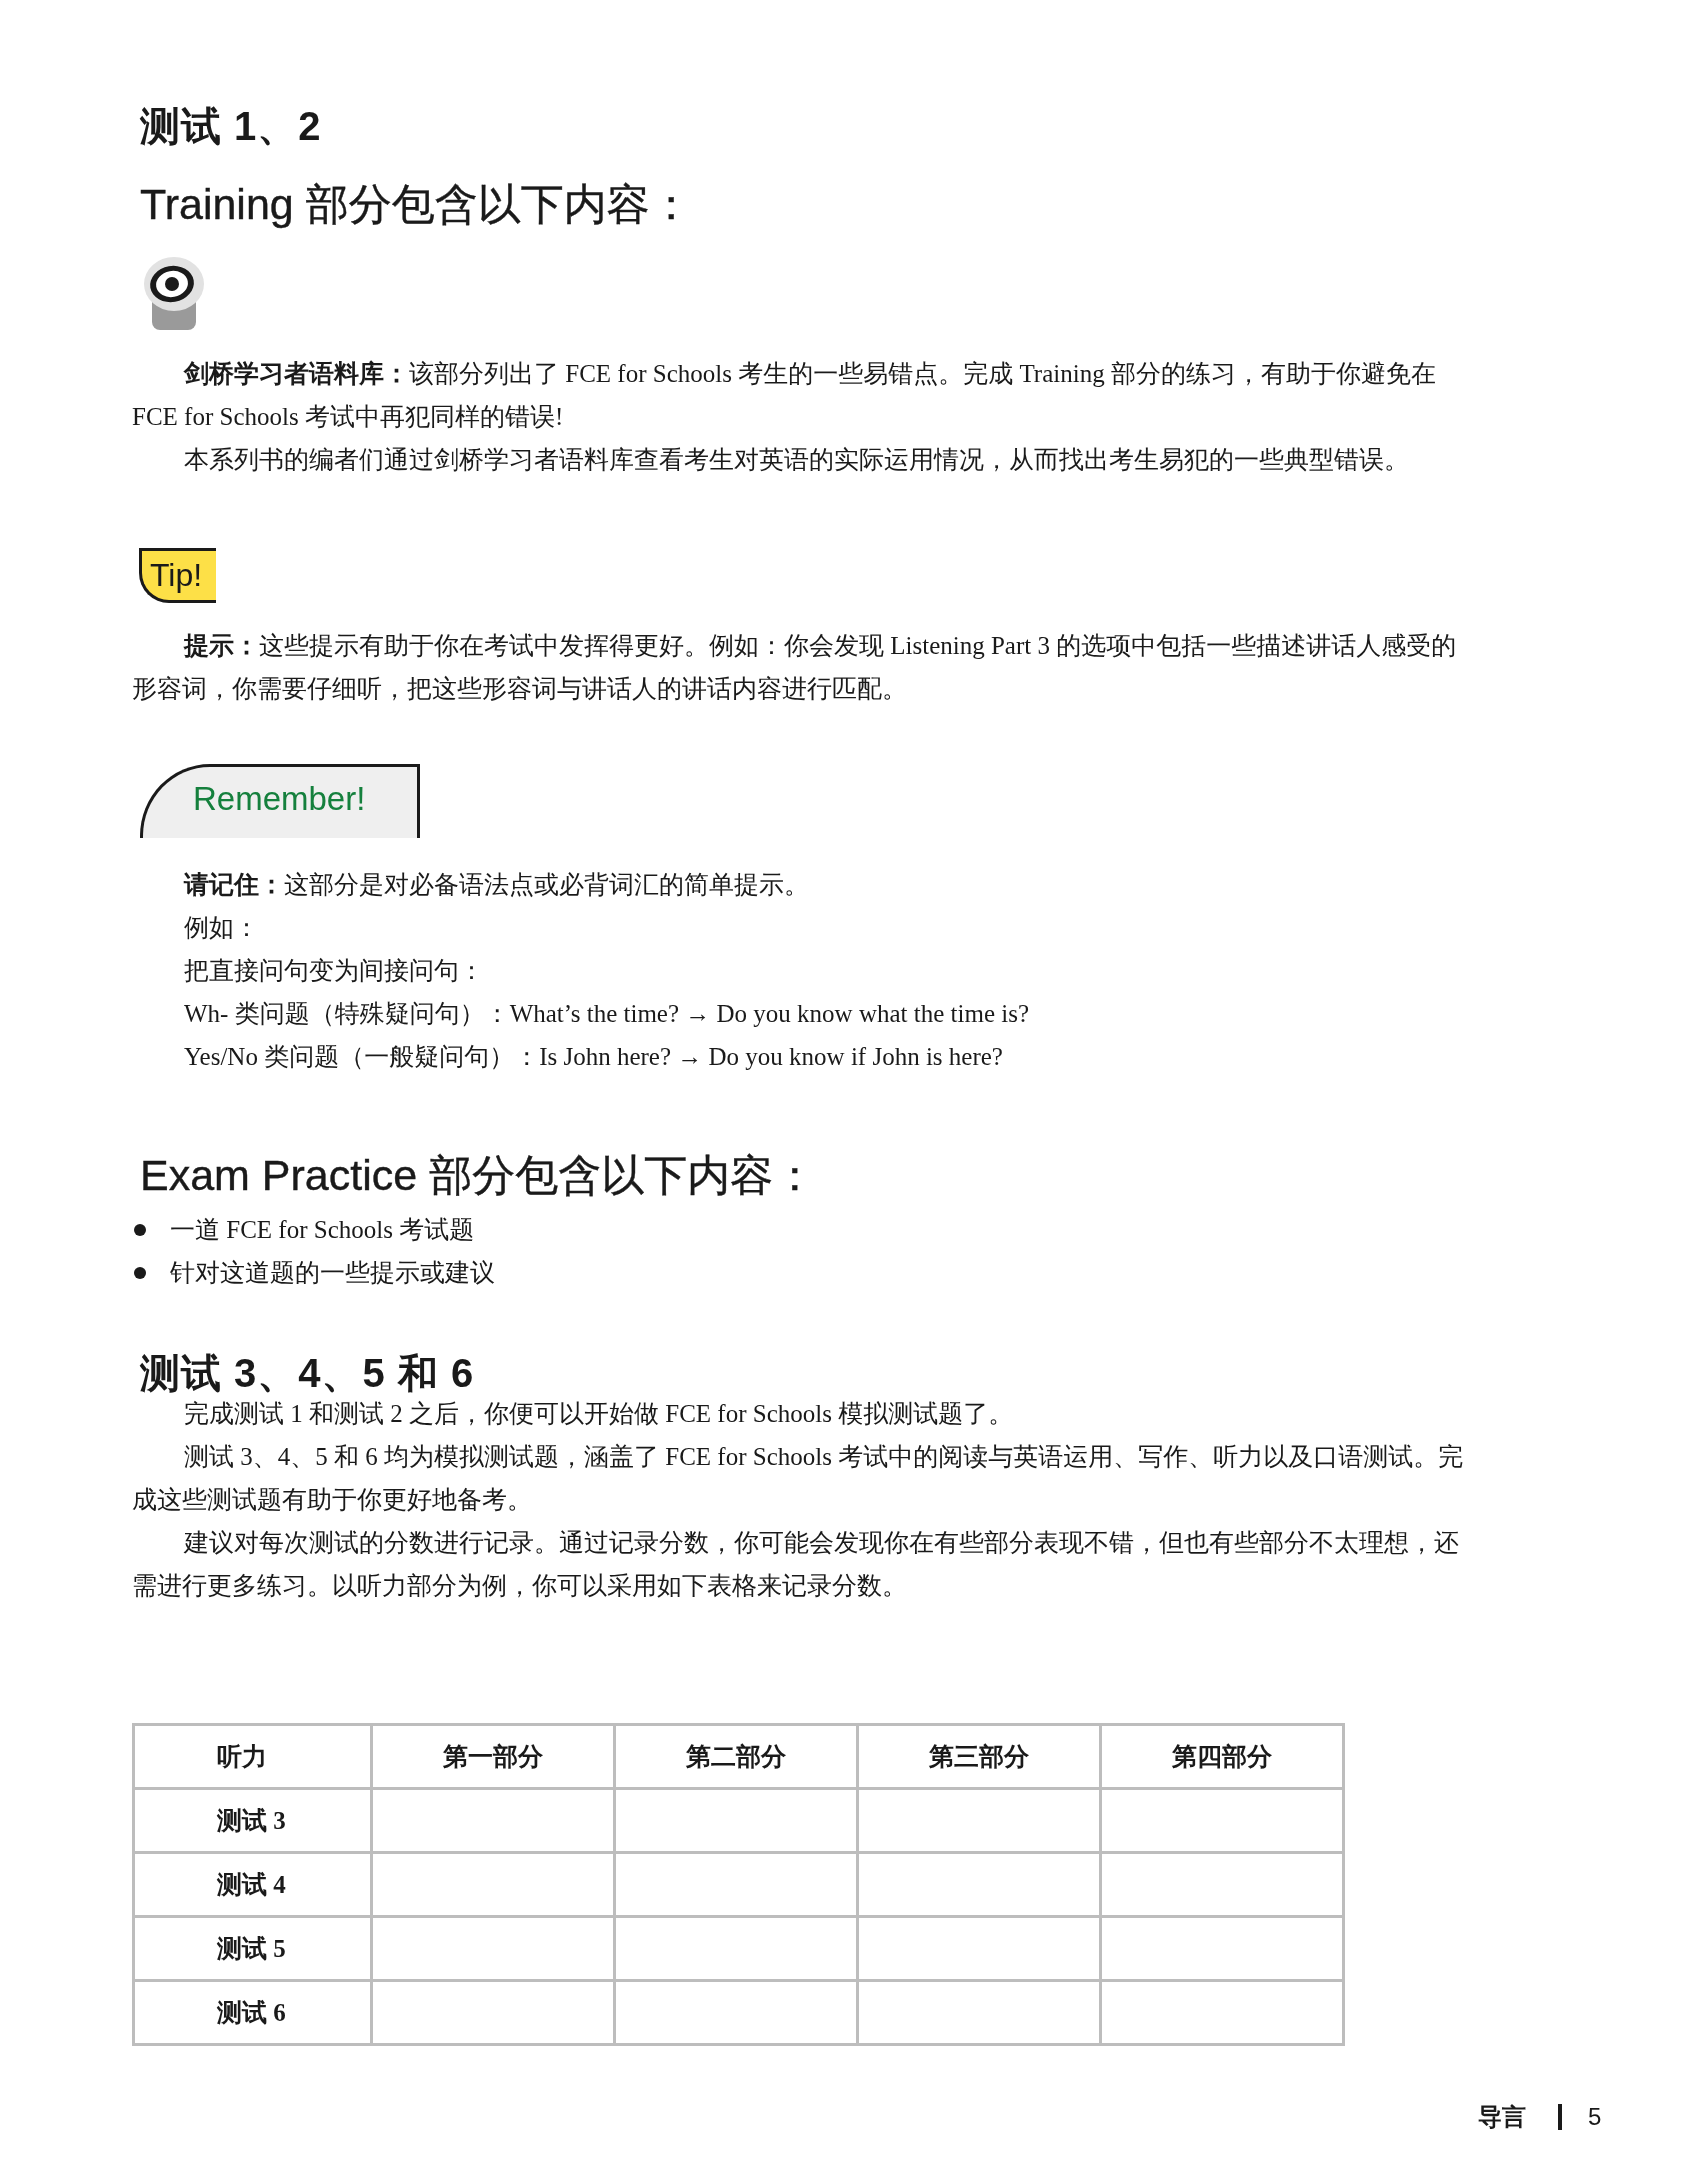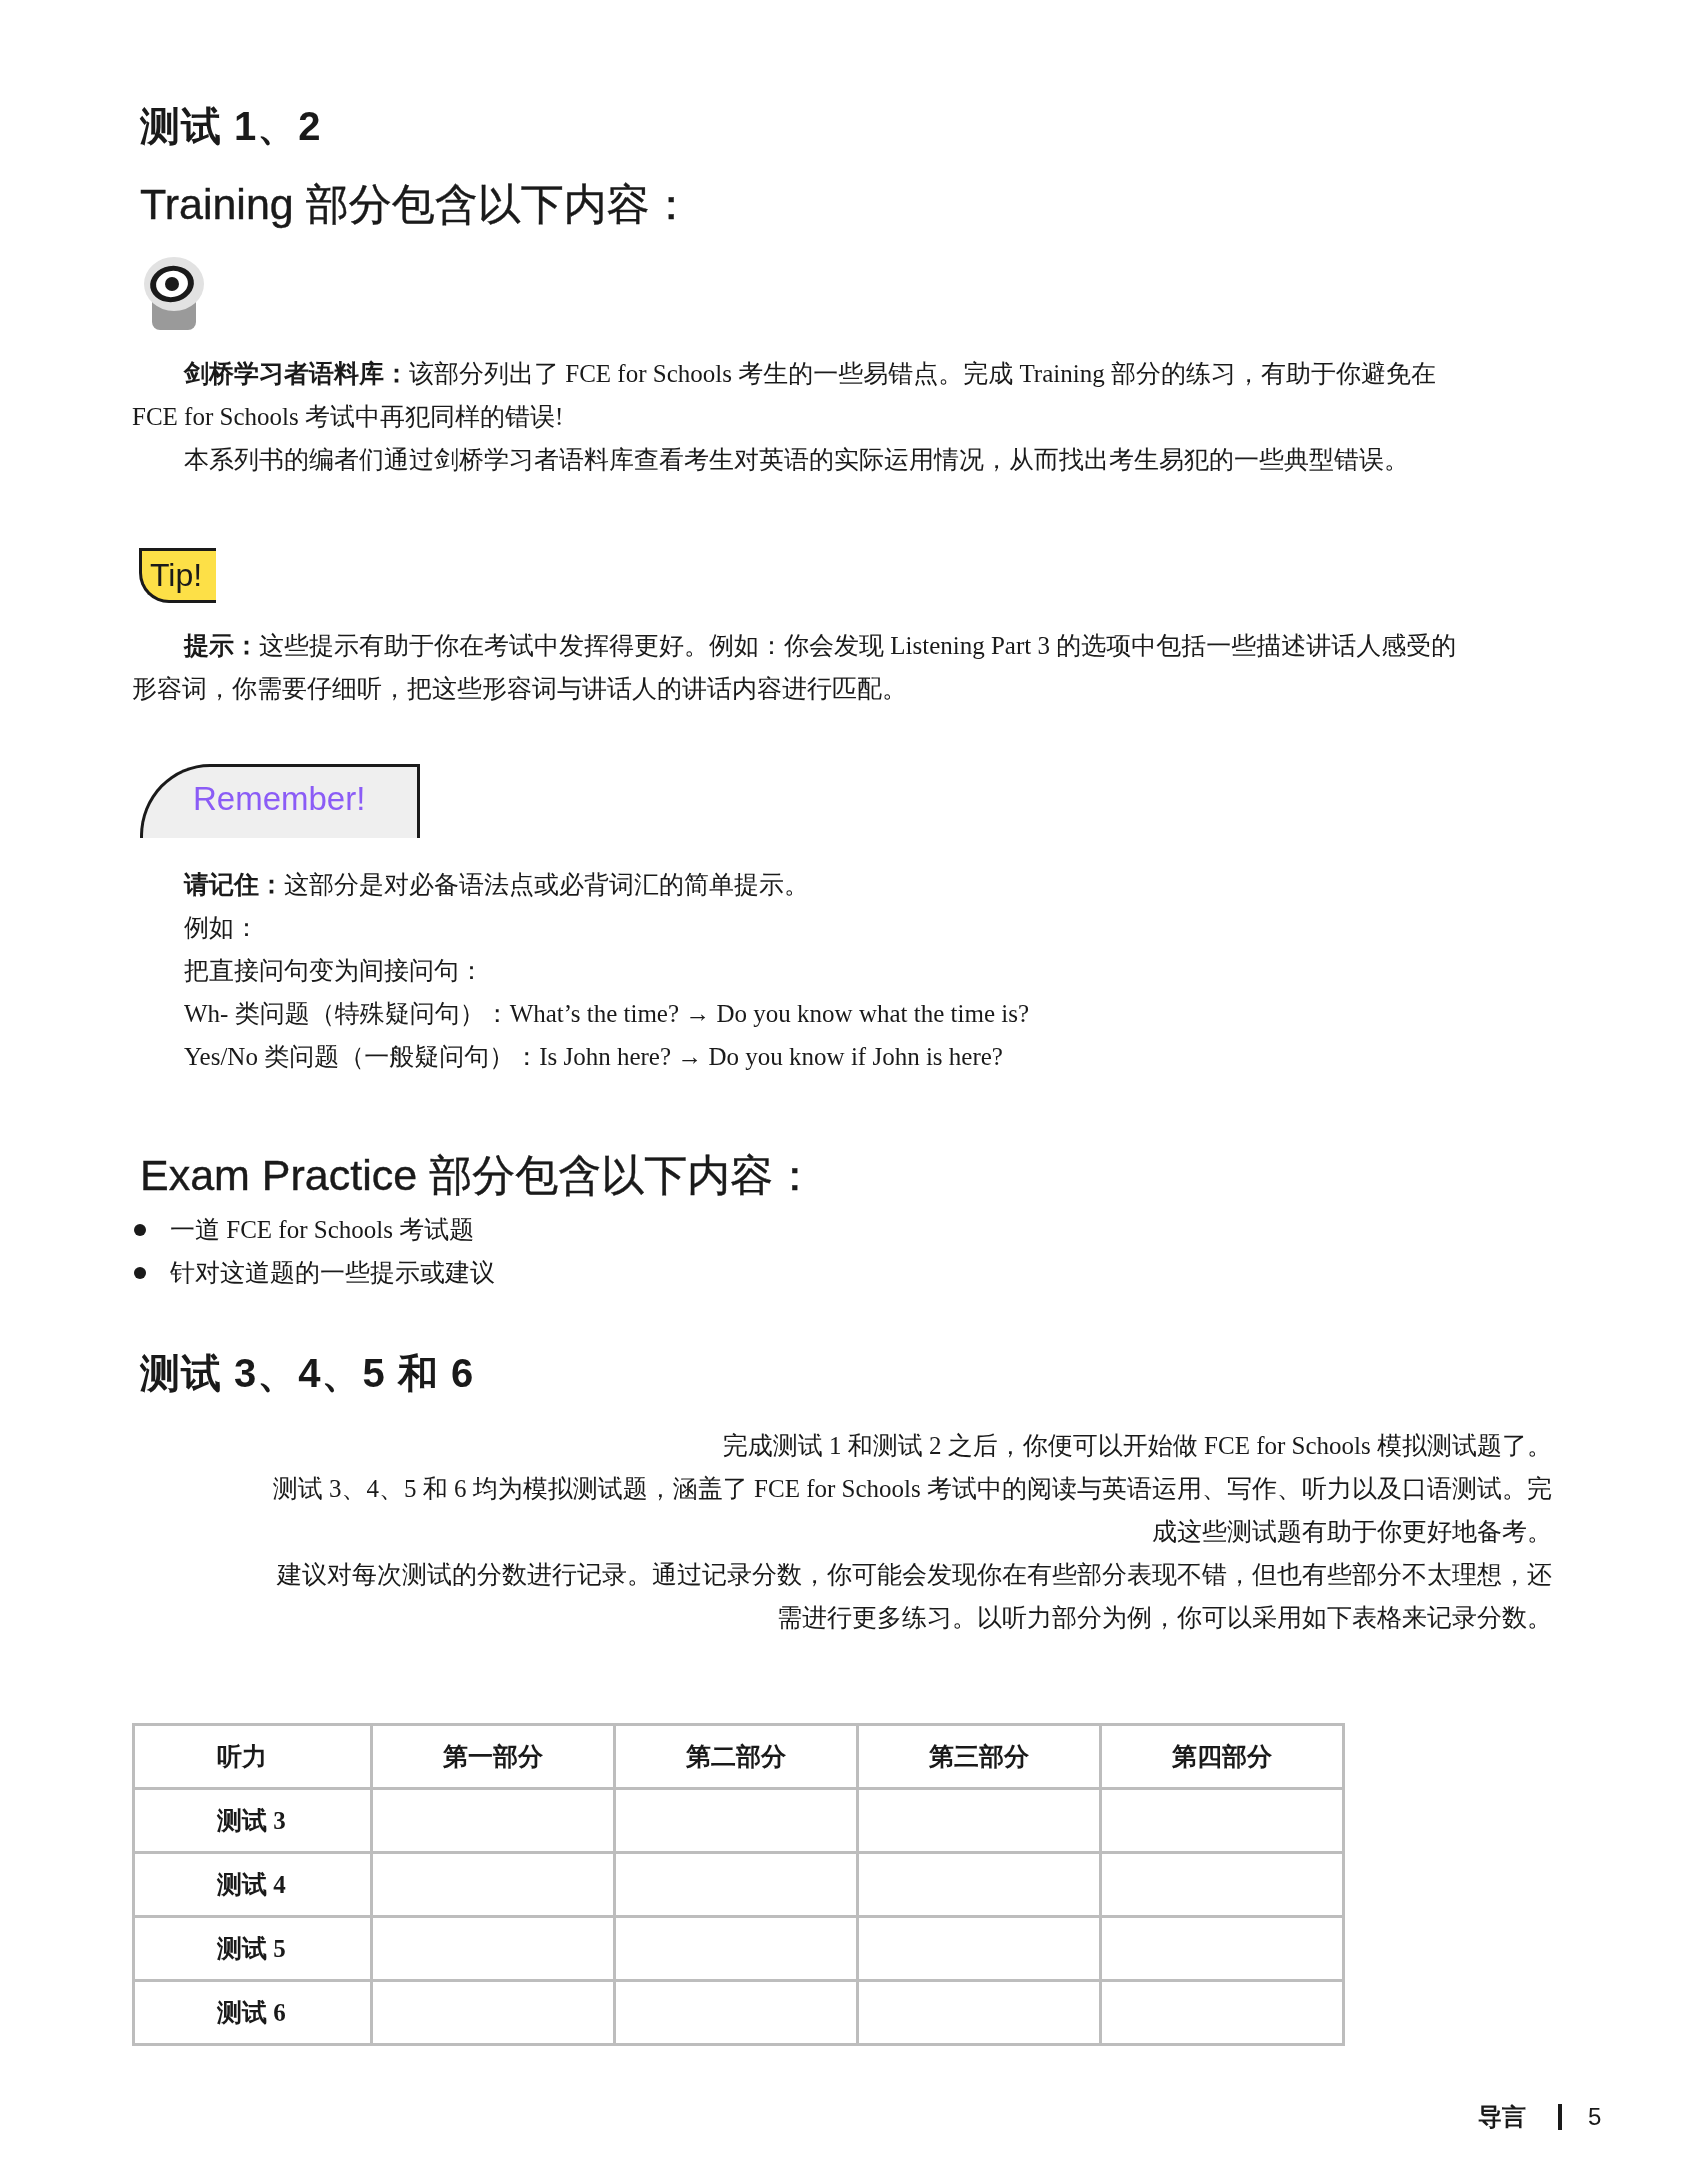--- a/index.html
+++ b/index.html
@@ -21,21 +21,21 @@
   .tip-badge { left: 131px; top: 548px; width: 77px; height: 55px; background: #fde047;
     border-top: 3px solid #1a1a1a; border-left: 3px solid #1a1a1a; border-bottom: 3px solid #1a1a1a;
     border-bottom-left-radius: 30px; box-sizing: border-box; }
   .tip-badge span { position: absolute; left: 8px; top: 4px; font-size: 32px; line-height: 40px; }
   .tip-shade { left: 205px; top: 548px; width: 5px; height: 55px; background: #d6d6d6; }
 
   
   .remember-badge { left: 132px; top: 764px; width: 280px; height: 74px; background: #efefef;
     border-top: 3px solid #1a1a1a; border-left: 3px solid #1a1a1a; border-right: 3px solid #1a1a1a;
     border-top-left-radius: 70px 72px; box-sizing: border-box; }
-  .remember-badge span { position: absolute; left: 50px; top: 12px; font-size: 33px; line-height: 40px; color: #8b5cf6; }
+  .remember-badge span { position: absolute; left: 50px; top: 12px; font-size: 33px; line-height: 40px; color: #15803d; }
 
   
   .bullet-list { left: 132px; top: 1208px; font-size: 25px; line-height: 43px; }
   .bullet-item { display: flex; align-items: center; }
   .bullet-dot { width: 12px; height: 12px; border-radius: 50%; background: #1a1a1a; margin-right: 24px; margin-left: 2px; }
 
   
   .score-table { left: 132px; top: 1723px; border-collapse: collapse; }
   .score-table td, .score-table th { border: 3px solid #bdbdbd; height: 61px; font-size: 25px; font-weight: bold; padding: 0; }
   .score-table th { font-weight: bold; }
@@ -98,21 +98,21 @@
     <span>一道 FCE for Schools 考试题</span>
   </div>
   <div class="bullet-item">
     <span class="bullet-dot"></span>
     <span>针对这道题的一些提示或建议</span>
   </div>
 </div>
 
 <div class="abs sans h1" style="left:132px; top:1349px;">测试 3、4、5 和 6</div>
 
-<div class="abs serif para" style="left:132px; top:1424px;text-align:right;">
+<div class="abs serif para" style="left:132px; top:1392px;">
   <p>完成测试 1 和测试 2 之后，你便可以开始做 FCE for Schools 模拟测试题了。</p>
   <p>测试 3、4、5 和 6 均为模拟测试题，涵盖了 FCE for Schools 考试中的阅读与英语运用、写作、听力以及口语测试。完</p>
   <p class="noindent">成这些测试题有助于你更好地备考。</p>
   <p>建议对每次测试的分数进行记录。通过记录分数，你可能会发现你在有些部分表现不错，但也有些部分不太理想，还</p>
   <p class="noindent">需进行更多练习。以听力部分为例，你可以采用如下表格来记录分数。</p>
 </div>
 
 <table class="abs serif score-table">
   <tbody>
       <tr>

